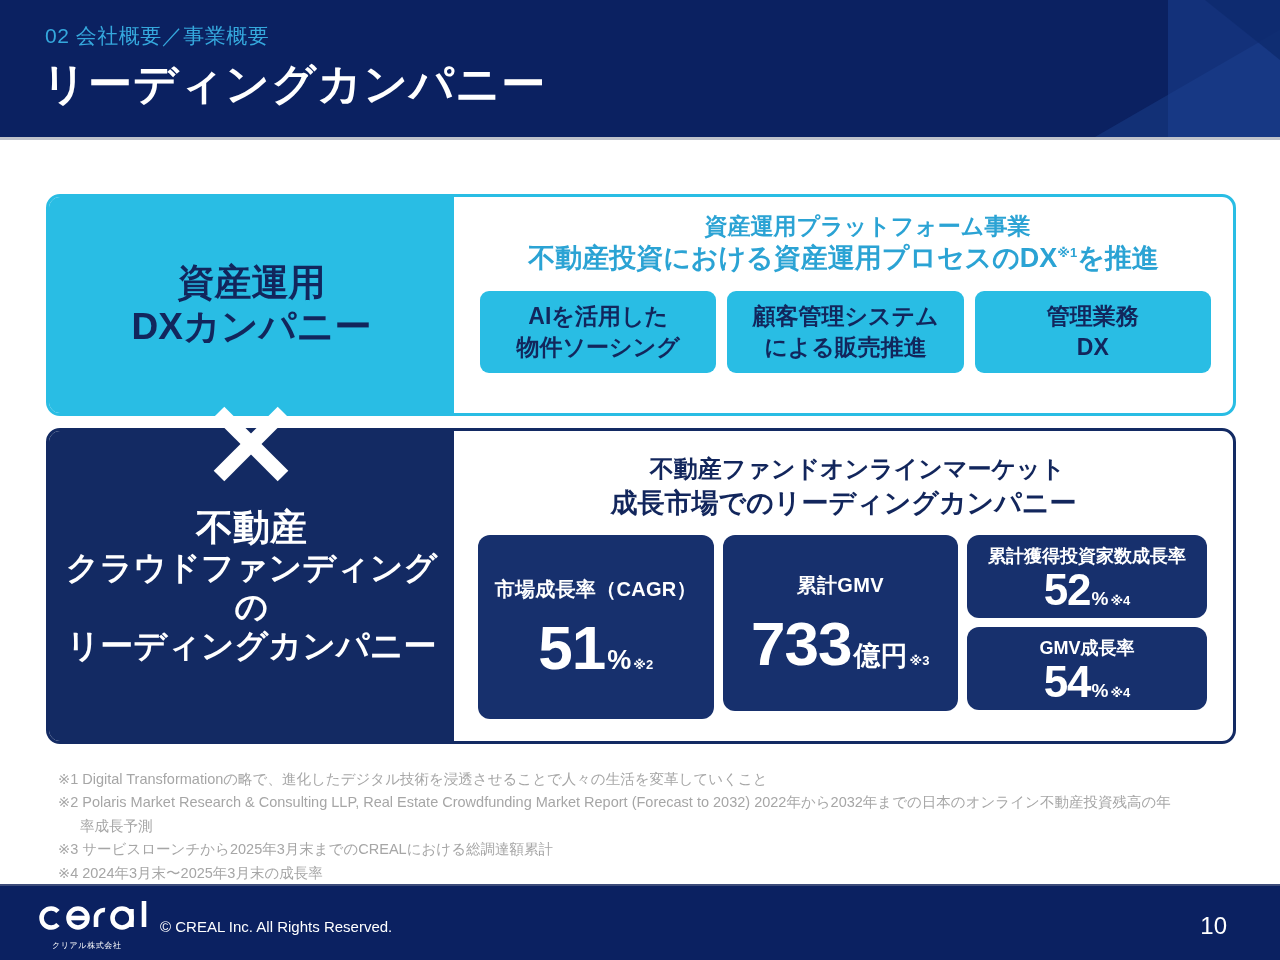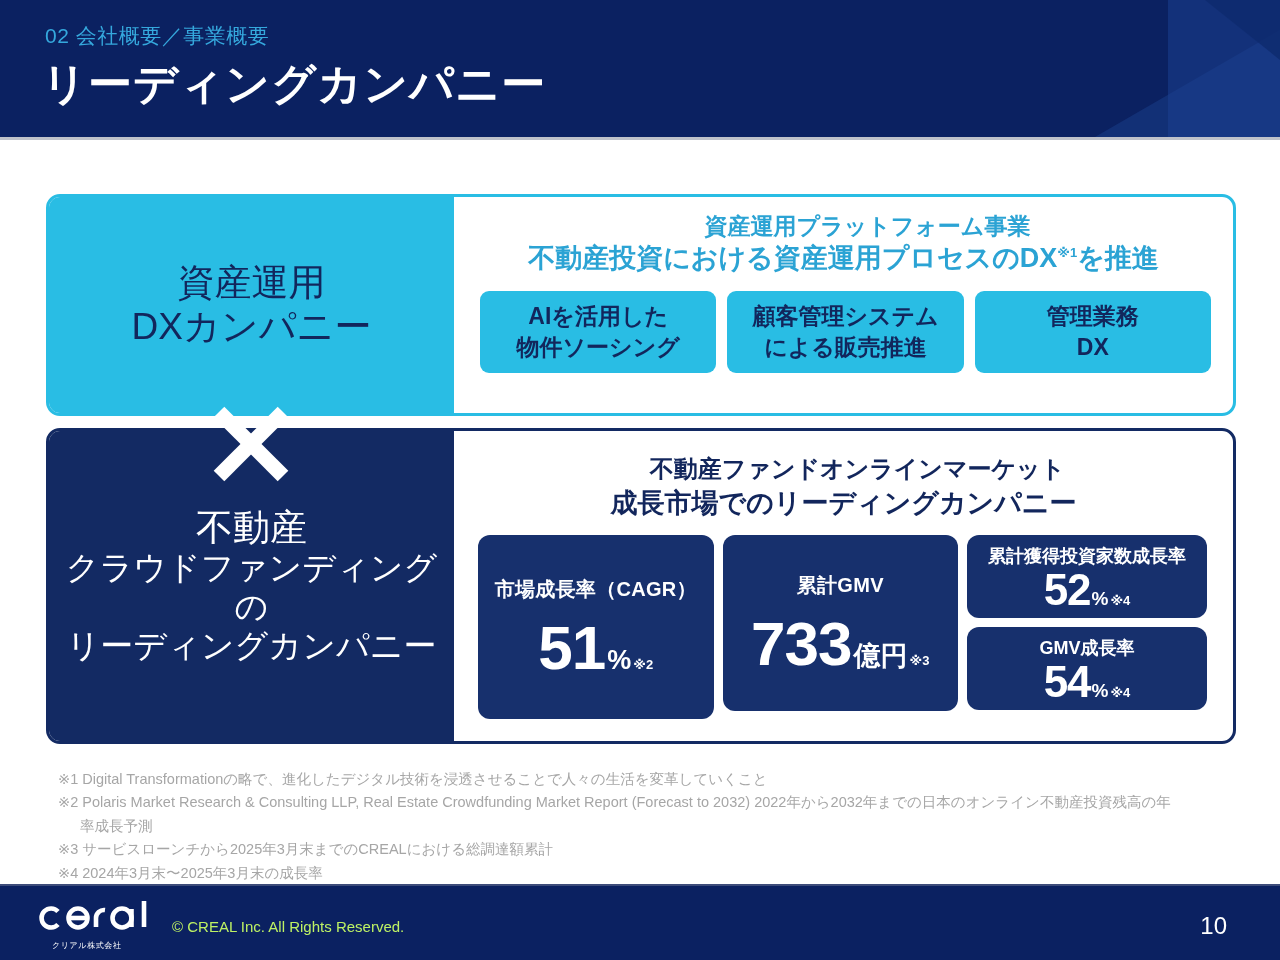--- a/index.html
+++ b/index.html
@@ -45,21 +45,21 @@
   }
   .panel-left{
     position:absolute;left:0;top:0;bottom:0;width:405px;
     border-radius:11px 0 0 11px;
     display:flex;align-items:center;justify-content:center;
     box-sizing:border-box;
   }
   .card-cyan .panel-left{background:#29bde4;}
   .card-navy .panel-left{background:#132a63;}
   .panel-left-text{
-    text-align:center;line-height:1.2;font-weight:normal;
+    text-align:center;line-height:1.2;font-weight:bold;
   }
   .cyan-left-text{color:#12265c;font-size:37px;}
   .navy-left-text{color:#ffffff;font-size:33px;line-height:1.18;}
   .navy-left-text .big{font-size:37px;}
 
   .panel-right{
     position:absolute;left:405px;right:0;top:0;bottom:0;
     box-sizing:border-box;
   }
 
@@ -131,22 +131,22 @@
     position:absolute;left:0;top:884px;width:1280px;height:76px;
     background:#0b2161;
   }
   .footer-rule{position:absolute;left:0;top:0;width:1280px;height:2px;background:#6f7894;opacity:.5;}
   .logo{position:absolute;left:34px;top:12px;width:120px;}
   .logo-sub{
     position:absolute;left:52px;top:56px;
     color:#ffffff;font-size:8px;letter-spacing:.6px;white-space:nowrap;
   }
   .copyright{
-    position:absolute;left:172px;top:34px;
-    color:#bef264;font-size:15px;
+    position:absolute;left:160px;top:34px;
+    color:#ffffff;font-size:15px;
   }
   .page-no{
     position:absolute;right:53px;top:28px;
     color:#ffffff;font-size:24px;
   }
 </style>
 </head>
 <body>
 
 <div class="header">

